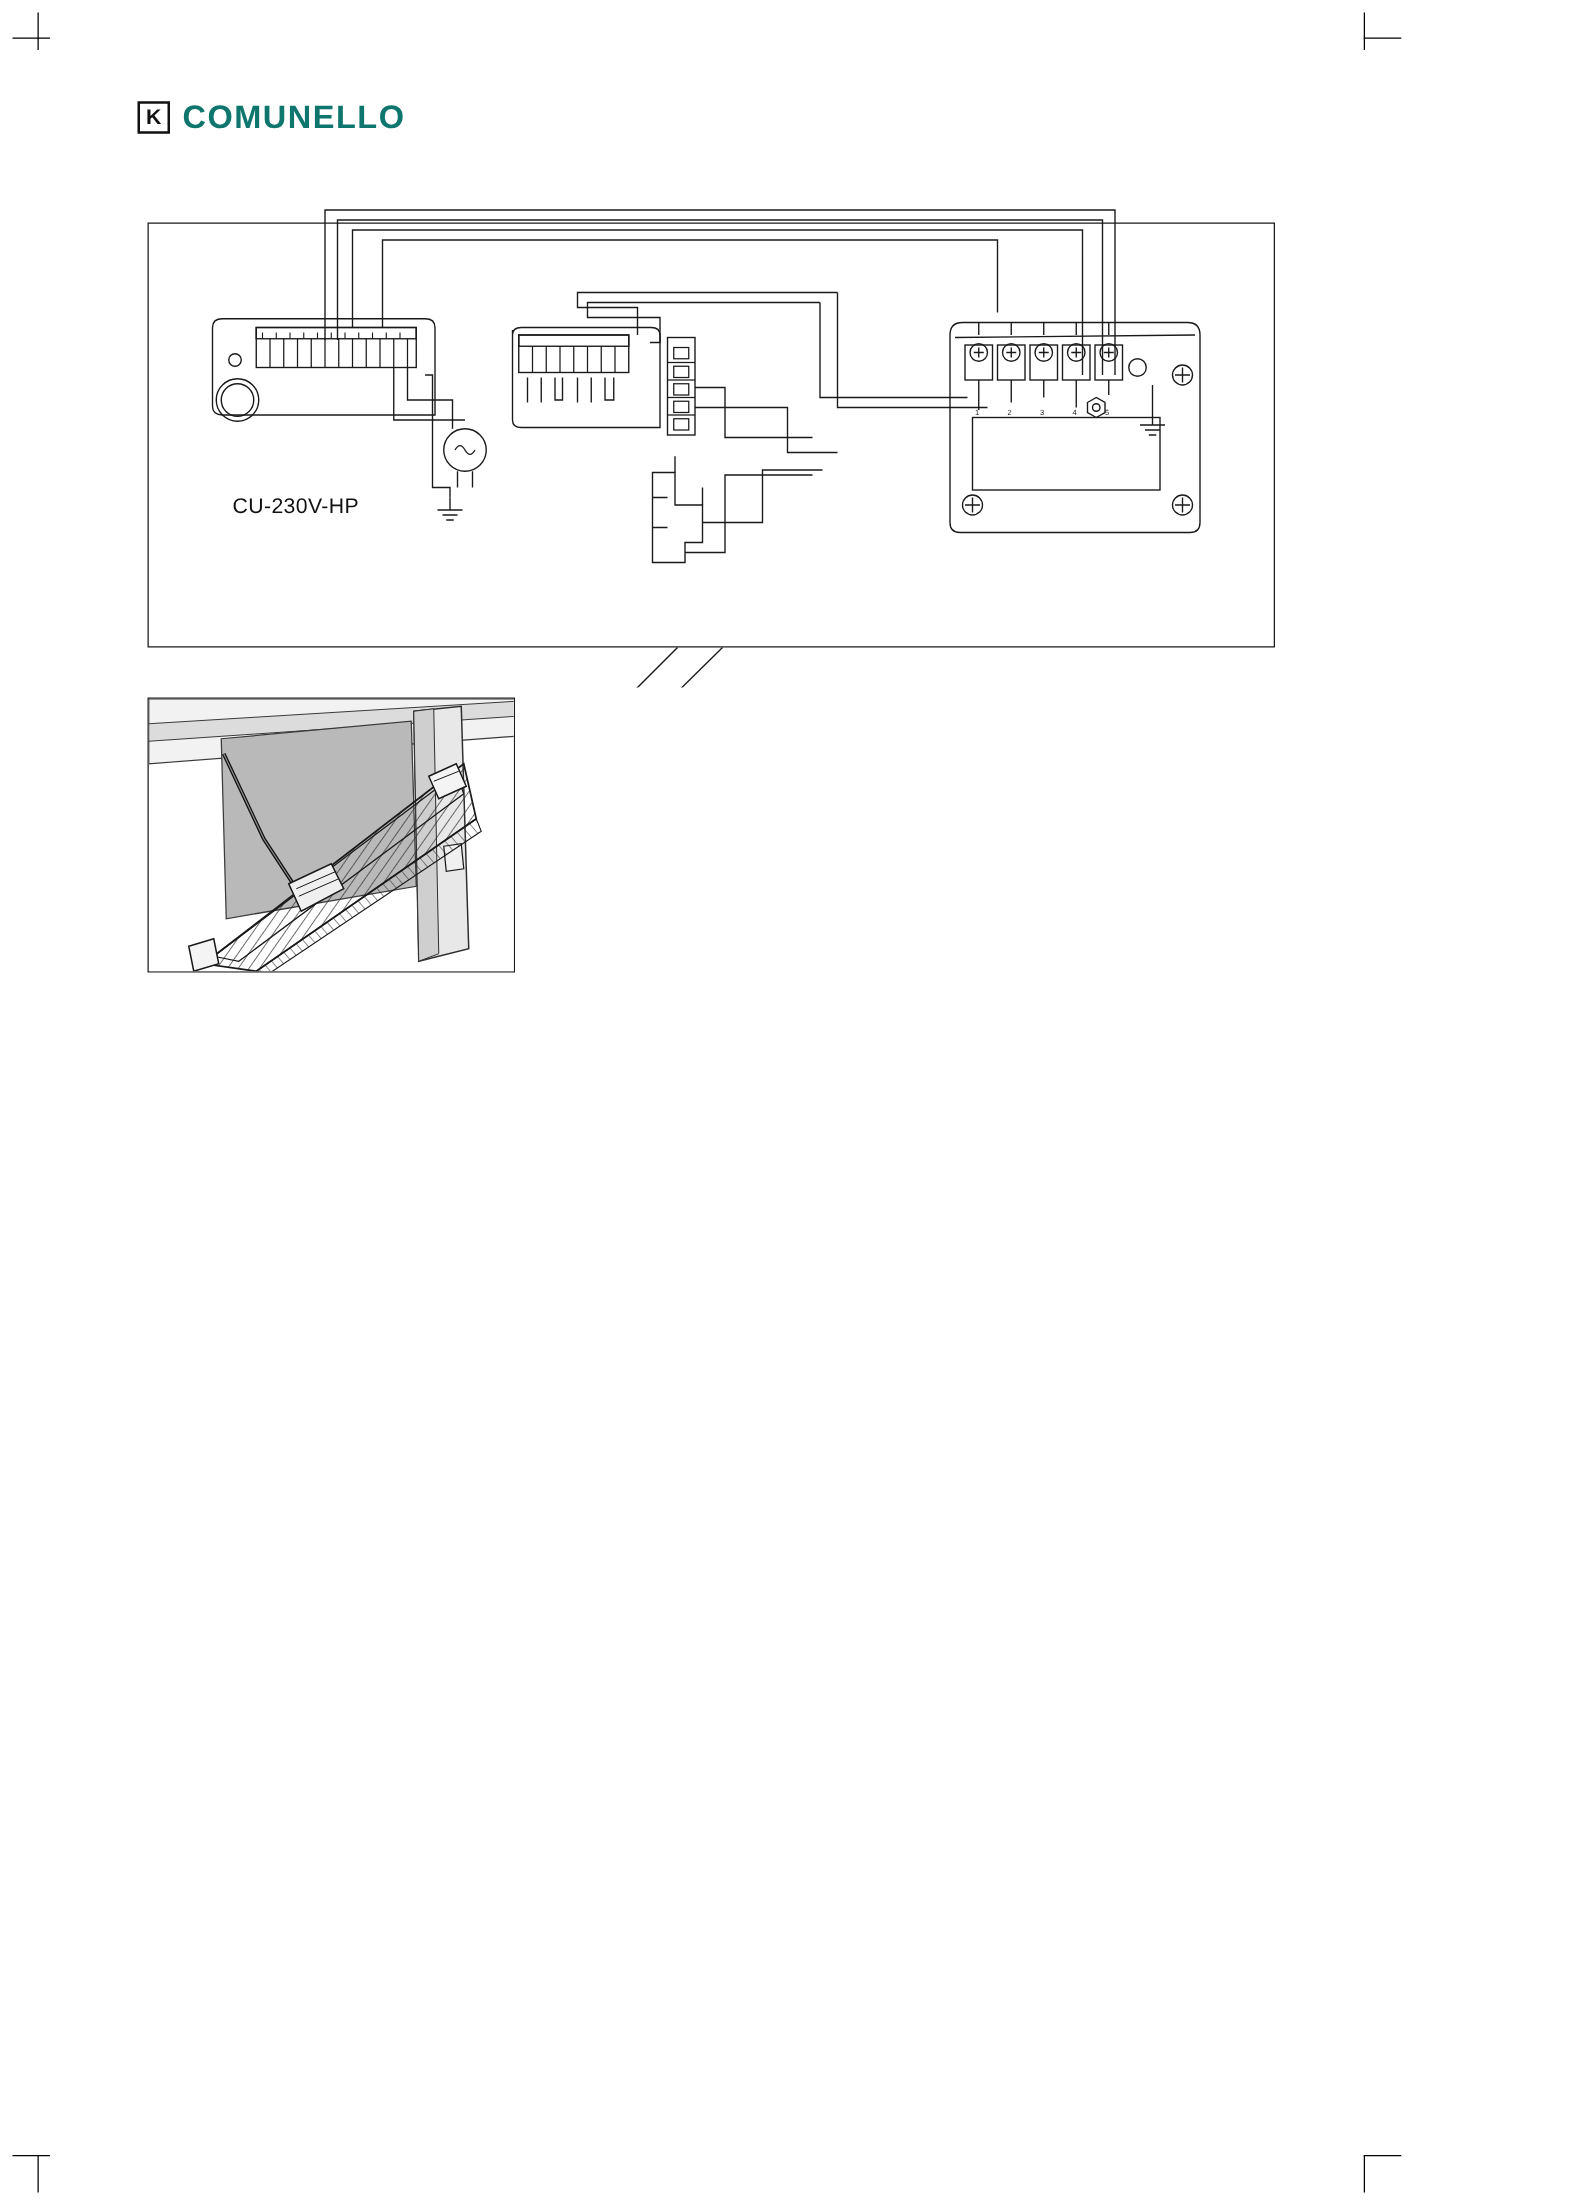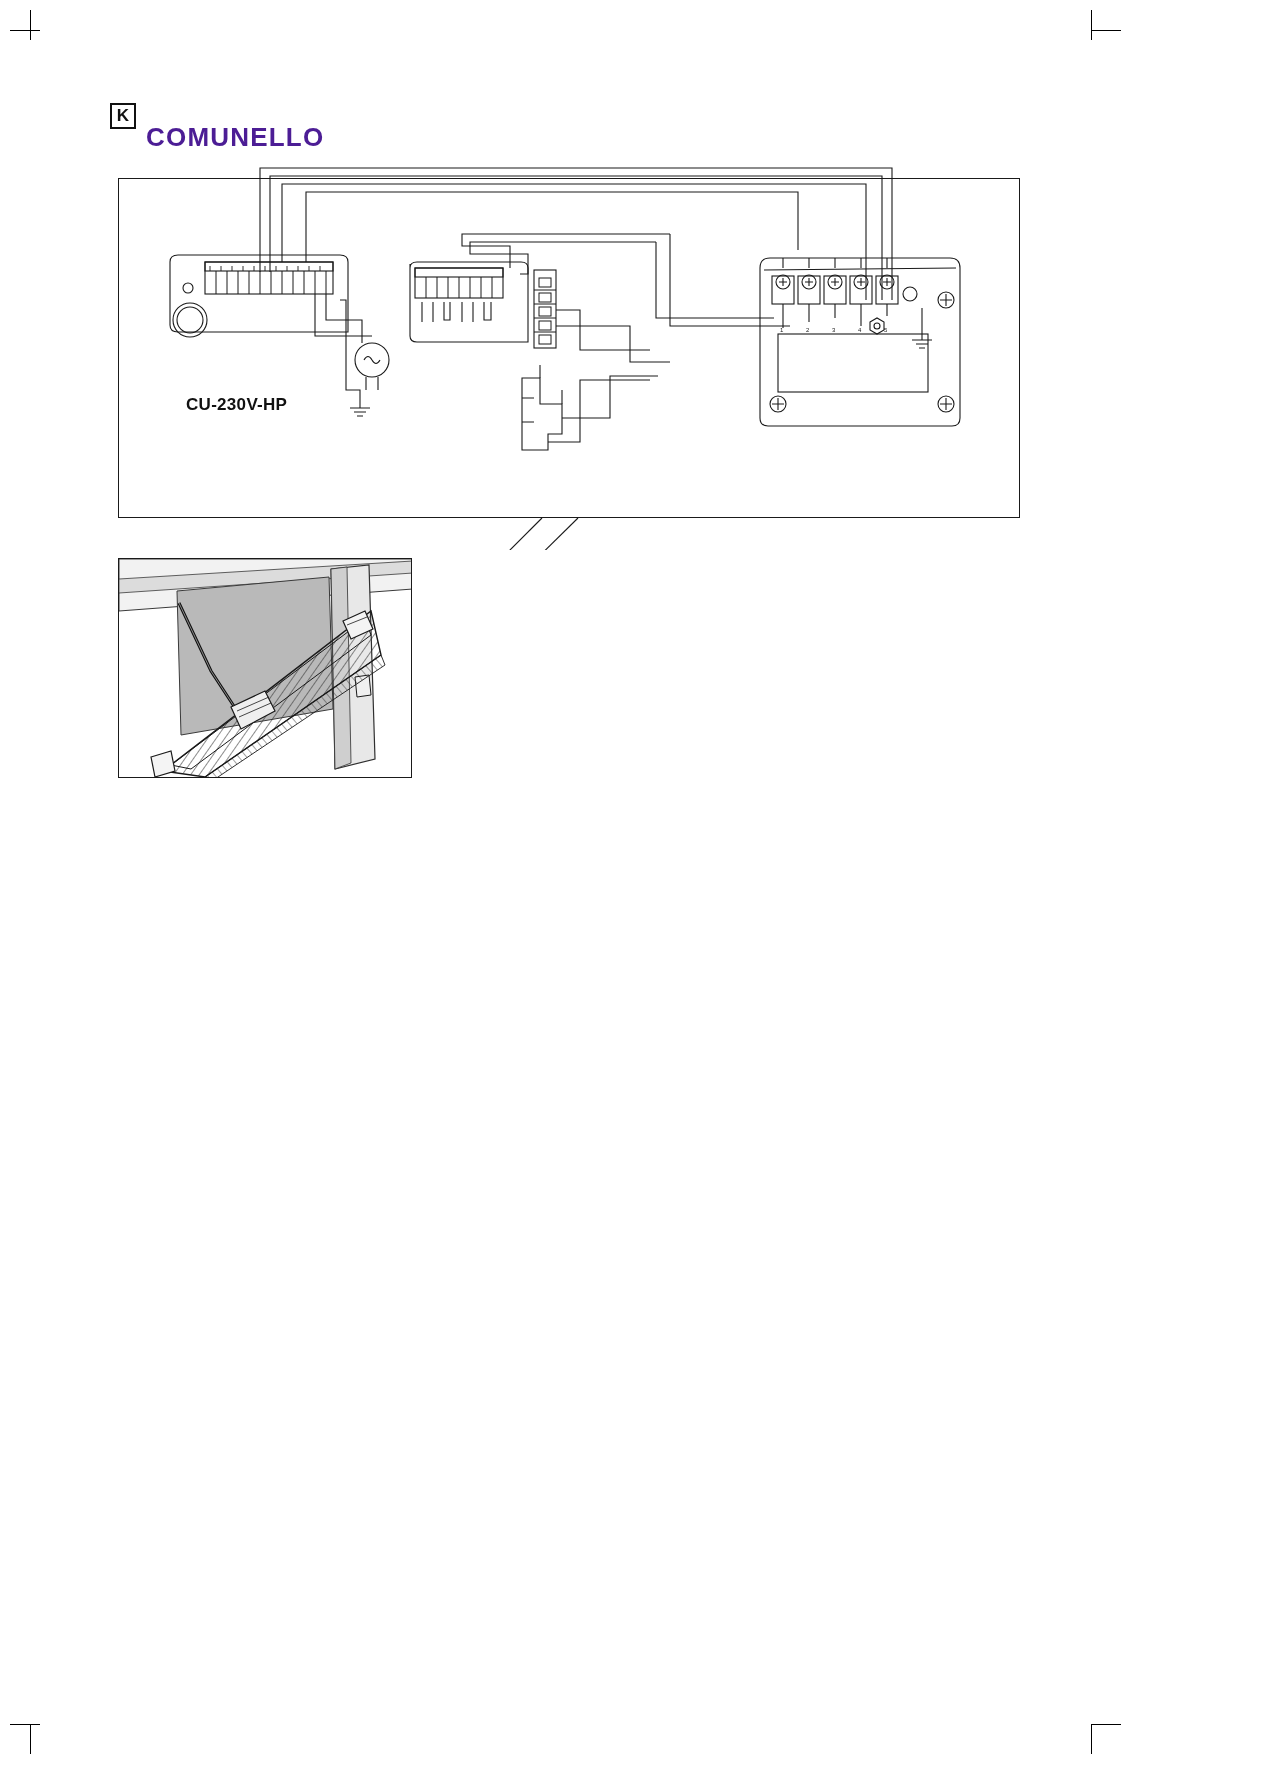--- a/index.html
+++ b/index.html
@@ -47,43 +47,42 @@
     font-size: 17px;
     font-weight: bold;
     font-family: "Liberation Sans", sans-serif;
     color: #111;
     line-height: 1;
   }
   .brand-name {
     font-size: 26px;
     font-weight: bold;
     letter-spacing: 1.2px;
-    color: #4c1d95;
+    color: #0f766e;
     font-family: "Liberation Sans", sans-serif;
-    margin-top: 44px;
   }
 
   
   .diagram-frame {
     position: absolute;
     left: 118px;
     top: 178px;
     width: 902px;
     height: 340px;
     border: 1px solid #1a1a1a;
     box-sizing: border-box;
     background: #fff;
   }
 
   .unit-label {
     position: absolute;
     left: 186px;
     top: 395px;
     font-size: 17px;
-    font-weight: bold;
+    font-weight: normal;
     letter-spacing: 0.3px;
     color: #111;
   }
 
   
   .photo-frame {
     position: absolute;
     left: 118px;
     top: 558px;
     width: 294px;

